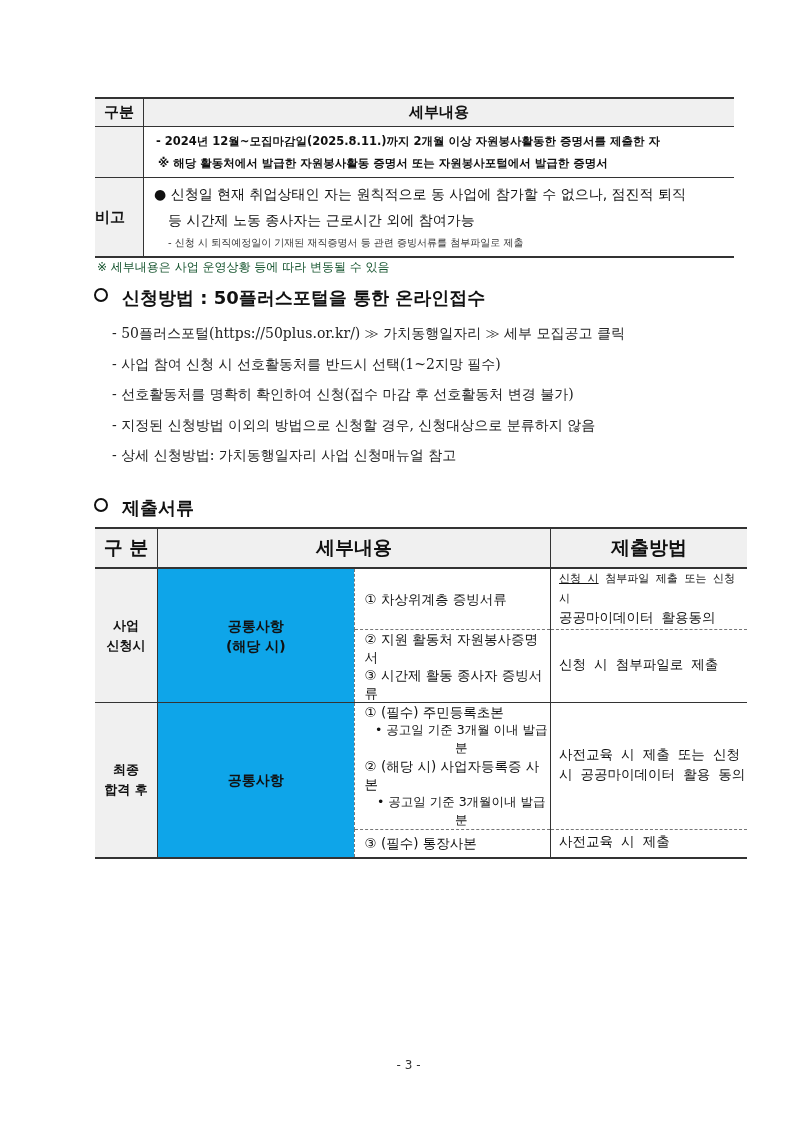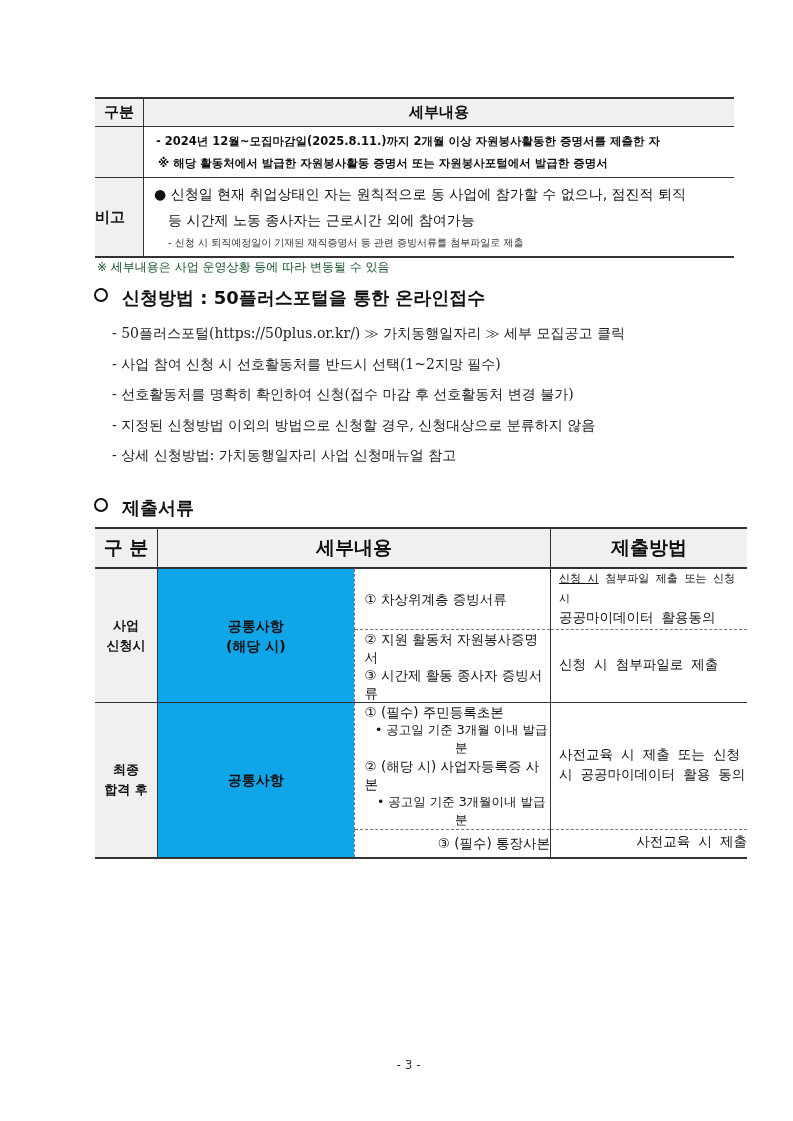--- a/index.html
+++ b/index.html
@@ -30,21 +30,21 @@
   
   .t2 { position:absolute; left:83px; top:527px; width:652px; border-collapse:collapse; table-layout:fixed; }
   .t2 td { padding:0; }
   .t2 .hdr td { height:38px; background:#f0f0f0; border-top:2px solid #333; border-bottom:2px solid #333; font-weight:bold; font-size:19px; text-align:center; }
   .t2 .ca { width:62px; background:#f0f0f0; text-align:center; font-weight:bold; font-size:13px; border-right:1px solid #333; line-height:20px; }
   .t2 .cb { width:101px; background:#0ea5e9; text-align:center; font-weight:bold; font-size:14px; border-right:1px dashed #777; line-height:20px; }
   .t2 .cc { width:303px; font-size:13.5px; padding-left:10px; border-right:1px solid #333; line-height:18px; }
   .t2 .cd { font-size:13.5px; padding-left:8px; line-height:20px;font-family:Liberation Mono, monospace; }
   .dash-b { border-bottom:1px dashed #777; }
   .solid-b { border-bottom:1px solid #333; }
-  .last-b { border-bottom:2px solid #333;text-align:right; }
+  .last-b { border-bottom:2px solid #333; }
   .small-u { font-size:11px; }
   .small-u u { text-decoration:underline; }
   .dot { padding-left:8px; font-size:12.5px;text-align:center; }
 
   .note2 { position:absolute; left:80px; top:776px; font-size:12px; color:#222; line-height:19px; }
   .note2 u { text-decoration:underline; }
 
   .pagenum { position:absolute; left:0; width:793px; top:1058px; text-align:center; font-size:12px; color:#333; }
 </style>
 </head>

